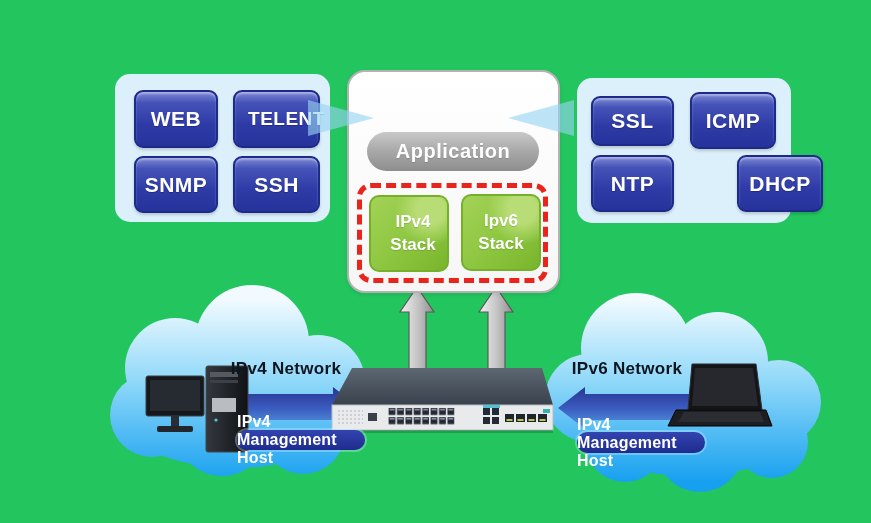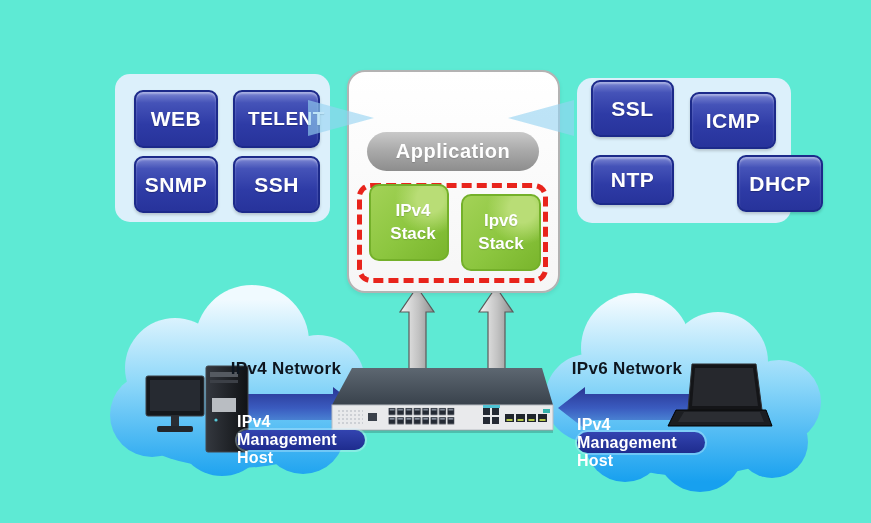--- a/index.html
+++ b/index.html
@@ -1,38 +1,38 @@
 <!DOCTYPE html>
 <html><head>
 <meta charset="utf-8">
 <style>
   html,body{margin:0;padding:0;}
   body{font-family:"Liberation Sans", sans-serif; background:#e9eaec;}
-  .stage{position:relative;width:871px;height:523px;background:#5eead4;overflow:hidden;}
+  .stage{position:relative;width:871px;height:523px;background:#22c55e;overflow:hidden;}
   .stage *{box-sizing:border-box;}
 
   
   .proto-panel{position:absolute;background:#dcf0fb;border-radius:15px;}
   .panel-left{left:115px;top:74px;width:215px;height:148px;}
   .panel-right{left:577px;top:78px;width:214px;height:145px;}
 
   
   .badge{position:absolute;display:flex;align-items:center;justify-content:center;
     color:#fff;font-weight:bold;font-size:21px;letter-spacing:.5px;
     background:linear-gradient(180deg,#7d88d4 0%,#4553b8 20%,#2e3ba6 60%,#27339b 100%);
     border:2px solid #1c2a8a;border-radius:9px;
     box-shadow:inset 0 2px 2px rgba(255,255,255,.35), 0 2px 3px rgba(0,0,0,.18);
     text-shadow:0 1px 1px rgba(0,0,0,.25);}
   .b-web{left:134px;top:90px;width:84px;height:58px;}
   .b-telent{left:233px;top:90px;width:87px;height:58px;font-size:19px;padding-left:20px;}
   .b-snmp{left:134px;top:156px;width:84px;height:57px;}
   .b-ssh{left:233px;top:156px;width:87px;height:57px;}
-  .b-ssl{left:591px;top:80px;width:83px;height:57px;}
+  .b-ssl{left:591px;top:96px;width:83px;height:50px;}
   .b-icmp{left:690px;top:92px;width:86px;height:57px;}
-  .b-ntp{left:591px;top:155px;width:83px;height:50px;}
+  .b-ntp{left:591px;top:155px;width:83px;height:57px;}
   .b-dhcp{left:690px;top:155px;width:86px;height:57px;margin-left:47px;}
 
   
   .stack-box{position:absolute;left:347px;top:70px;width:213px;height:223px;
     background:linear-gradient(180deg,#ffffff,#f6f6f6);
     border:2px solid #b3b3b3;border-radius:18px;z-index:2;
     box-shadow:0 2px 4px rgba(0,0,0,.08);}
   .layer-pill{position:absolute;display:flex;align-items:center;justify-content:center;
     color:#fff;font-weight:bold;font-size:20px;letter-spacing:.5px;z-index:4;
     background:linear-gradient(180deg,#c9c9c9 0%,#ababab 45%,#8d8d8d 100%);
@@ -42,21 +42,21 @@
 
   .red-dashed{position:absolute;left:357px;top:183px;width:191px;height:100px;
     border:5px dashed #e8241c;border-radius:14px;z-index:3;}
 
   .green-stack{position:absolute;width:80px;height:77px;z-index:4;border-radius:10px;
     display:flex;flex-direction:column;align-items:center;justify-content:center;
     color:#fff;font-weight:bold;font-size:17px;line-height:1.3;
     background:radial-gradient(circle at 78% 18%, #b9dd76 0 16%, rgba(0,0,0,0) 42%),
                linear-gradient(135deg,#a3d257 0%,#8cc63f 55%,#79b52c 100%);
     border:2px solid #74b02a;text-shadow:0 1px 1px rgba(0,0,0,.15);}
-  .g-ipv4{left:369px;top:184px;padding-left:8px;}
+  .g-ipv4{left:369px;top:195px;padding-left:8px;}
   .g-ipv6{left:461px;top:194px;}
 
   
   .wedge{position:absolute;top:100px;width:66px;height:36px;z-index:3;
     background:rgba(150,212,242,.62);}
   .wedge-left{left:308px;clip-path:polygon(0 0,0 100%,100% 50%);}
   .wedge-right{left:508px;clip-path:polygon(100% 0,100% 100%,0 50%);}
 
   
   .net-label{position:absolute;font-weight:bold;font-size:17px;color:#0e1620;

